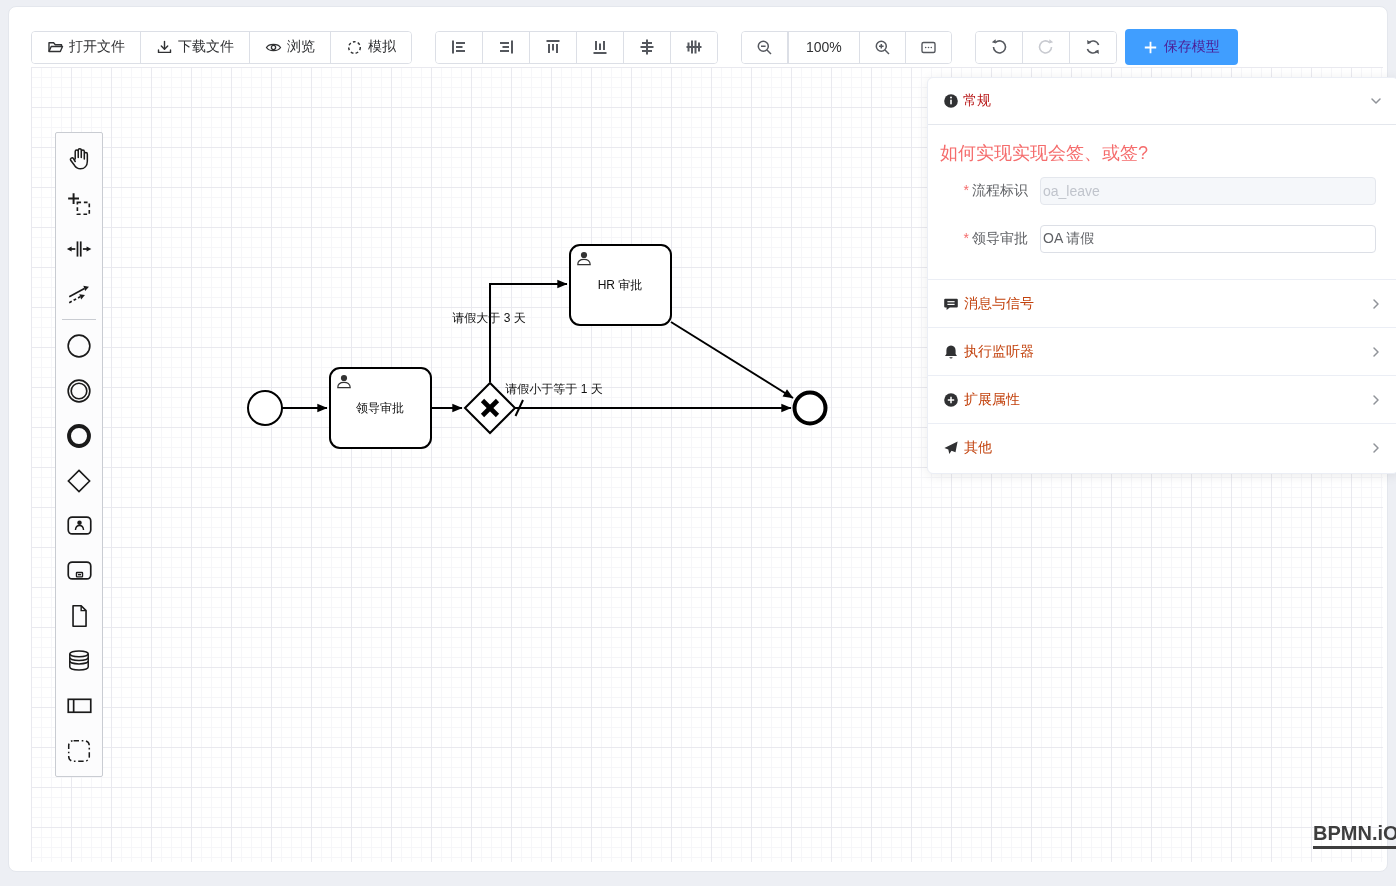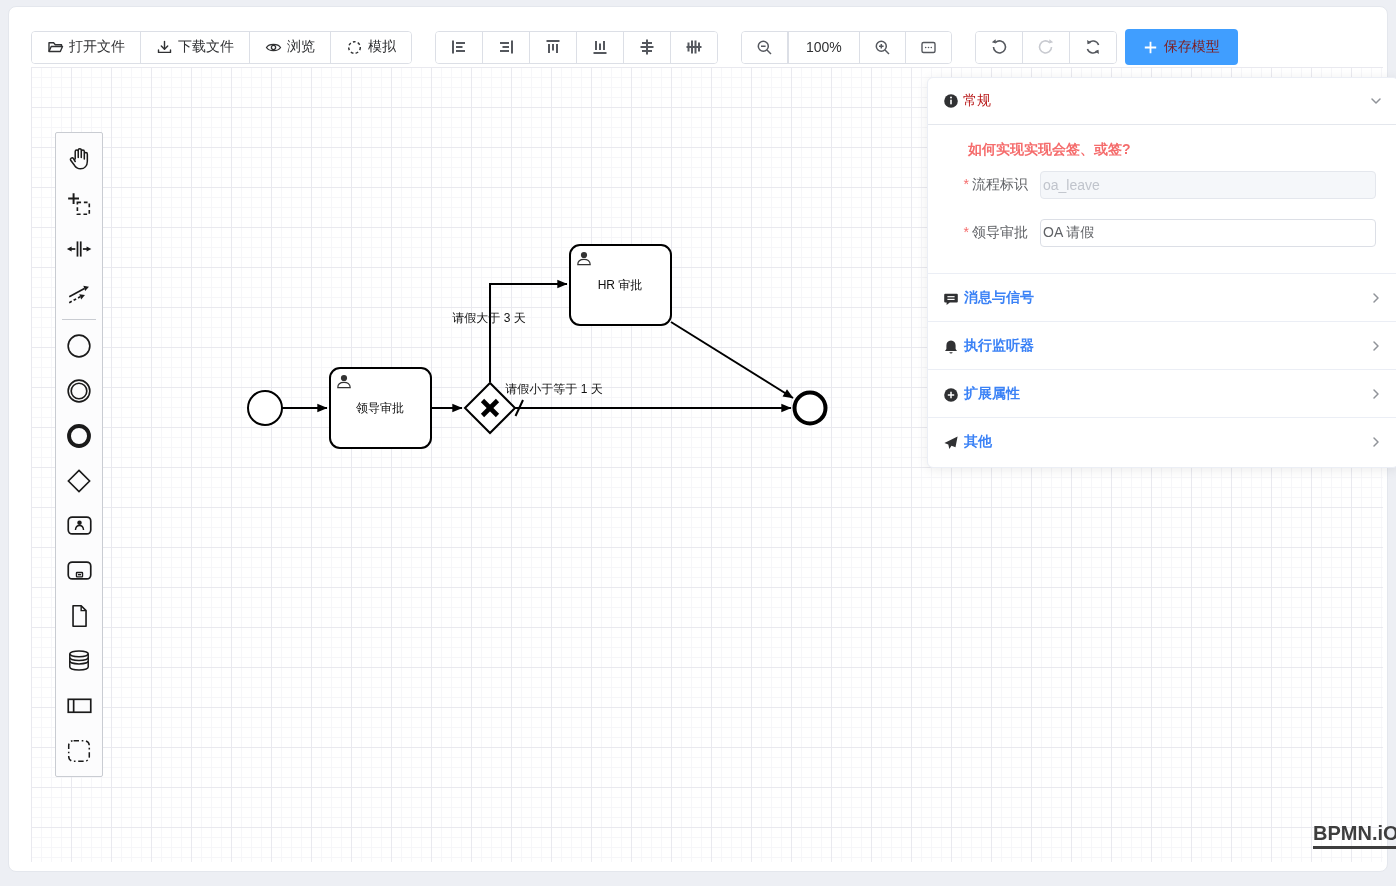--- a/index.html
+++ b/index.html
@@ -15,21 +15,21 @@
     border-radius:4px; background:#fff; overflow:hidden; }
   .btn-group + .btn-group { margin-left:23px; }
   .tb-btn { display:flex; align-items:center; gap:5px; padding:0 15px; background:#fff;
     border:none; border-right:1px solid #dcdfe6; font-size:14px; color:#303133;
     font-family:inherit; cursor:pointer; }
   .tb-btn:last-child { border-right:none;font-family:Liberation Serif, serif; }
   .tb-btn.icon-only { padding:0 14px; }
   .tb-btn.disabled svg { opacity:1; }
   .zoom-level { font-size:14px; color:#303133; padding:0 17px; display:flex; align-items:center; }
   .save-btn { margin-left:8px; height:36px; display:flex; align-items:center; gap:6px;
-    background:#409eff; color:#7f1d1d; border:none; border-radius:4px; padding:0 18px;
+    background:#409eff; color:#4c1d95; border:none; border-radius:4px; padding:0 18px;
     font-size:14px; font-family:inherit; cursor:pointer; }
 
   
   .canvas { position:absolute; left:22px; top:60px; width:1352px; height:795px;
     background-color:#fff;
     background-image:
       linear-gradient(to right, #e9e9ef 1px, transparent 1px),
       linear-gradient(to bottom, #e9e9ef 1px, transparent 1px),
       linear-gradient(to right, #f6f6f9 1px, transparent 1px),
       linear-gradient(to bottom, #f6f6f9 1px, transparent 1px);
@@ -46,34 +46,34 @@
   .diagram text { font-family:inherit; font-size:12px; fill:#111; }
 
   
   .props-panel { position:absolute; left:918px; top:70px; width:472px; background:#fff;
     border:1px solid #ebeef5; border-radius:6px; box-shadow:0 2px 12px rgba(0,0,0,.08);
     z-index:6; padding-bottom:2px; }
   .pp-header { height:47px; display:flex; align-items:center; justify-content:space-between;
     padding:0 14px 0 15px; border-bottom:1px solid #e4e7ed; cursor:pointer; }
   .pp-title { display:flex; align-items:center; gap:4px; font-size:14px; color:#b91c1c; }
   .pp-body { padding-top:8px; }
-  .help-link { display:inline-block; margin:8px 0 0 40px; font-size:14px; font-weight:bold;
+  .help-link { display:inline-block; margin:8px 0 0 12px; font-size:18px; font-weight:normal;
     color:#f56c6c; cursor:pointer; }
   .field { display:flex; align-items:center; margin:12px 22px 0 0; }
   .field.second { margin-top:20px; }
   .field-label { width:112px; text-align:right; padding-right:12px; font-size:14px;
     color:#606266; white-space:nowrap; }
   .req { color:#f56c6c; margin-right:3px; }
   .field input { flex:1; height:28px; border:1px solid #dcdfe6; border-radius:4px;
     padding:0 2px; font-size:14px; color:#606266; font-family:inherit; outline:none; background:#fff; }
   .field input.disabled { background:#f5f7fa; border-color:#e4e7ed; color:#c0c4cc; }
   .pp-sections { margin-top:26px; }
   .pp-row { height:48px; display:flex; align-items:center; justify-content:space-between;
     padding:0 14px 0 15px; border-top:1px solid #ebeef5; cursor:pointer; }
-  .pp-row-left { display:flex; align-items:flex-end; gap:5px; font-size:14px; color:#3b82f6;font-weight:bold; }
+  .pp-row-left { display:flex; align-items:center; gap:5px; font-size:14px; color:#c2410c; }
 
   
   .bpmn-logo { position:absolute; left:1304px; top:815px; z-index:3; font-size:20px;
     font-weight:bold; letter-spacing:0px; color:#3e3e3e; border-bottom:3px solid #3e3e3e;
     padding-bottom:1px; cursor:pointer; text-decoration:none; }
 </style>
 </head>
 <body>
 
 <div class="page">

